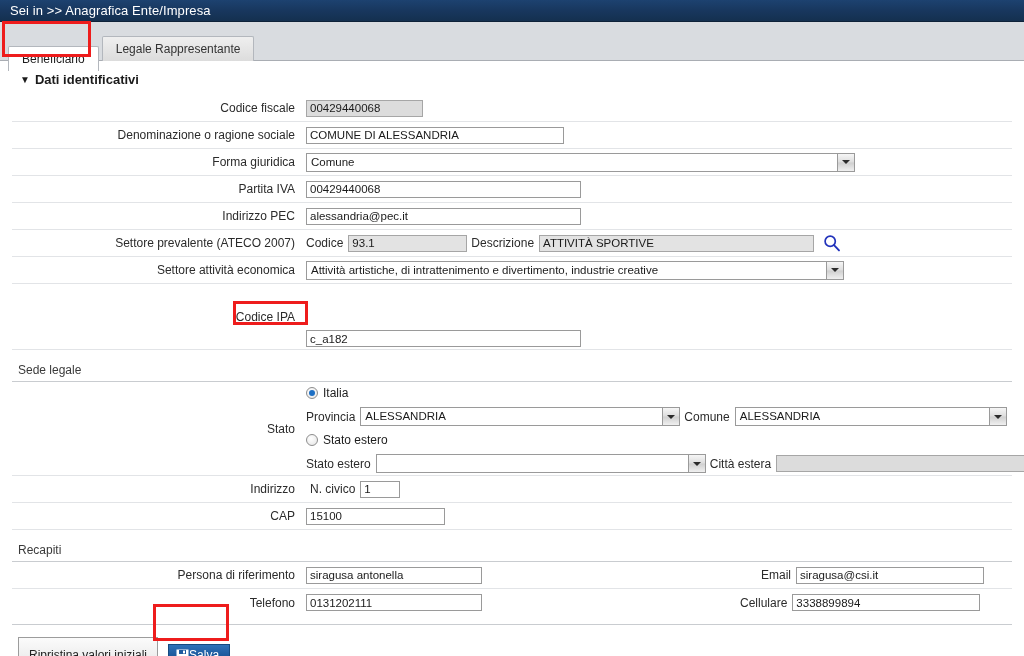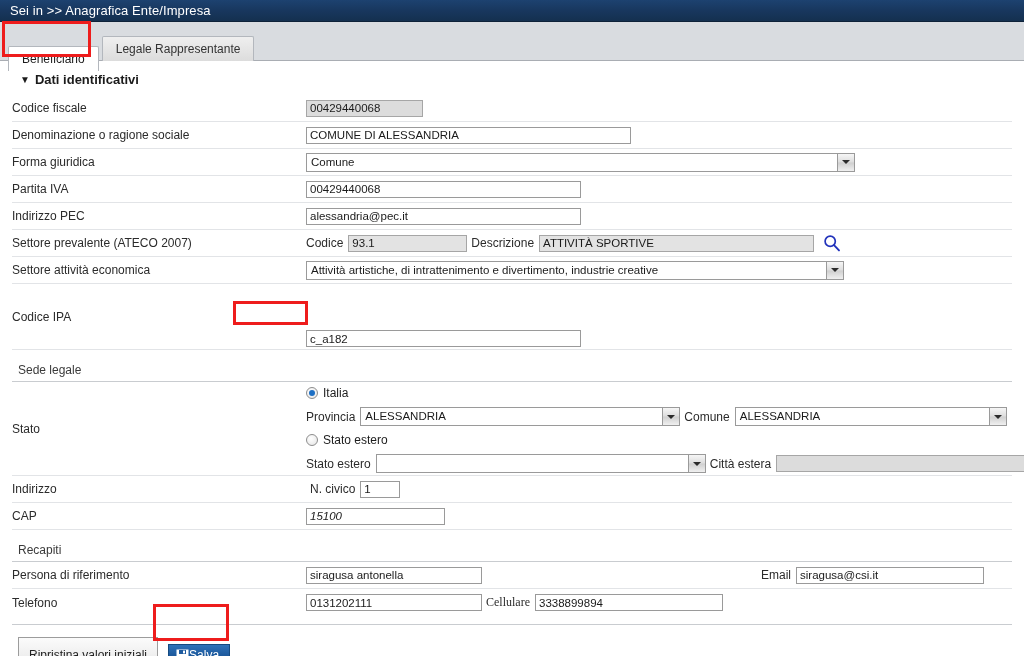--- a/index.html
+++ b/index.html
@@ -107,21 +107,21 @@
     display: flex;
     align-items: center;
     min-height: 27px;
     border-bottom: 1px solid #e2e4e7;
     padding: 2px 0;
   }
   .row.noline { border-bottom: none; }
 
   .lbl {
     width: 294px;
-    text-align: left;
+    text-align: right;
     padding-right: 11px;
     font-size: 12px;
     color: #2b2b2b;
     flex: none;
     line-height: 16px;
   }
   .fields { display: flex; align-items: center; flex: 1; min-width: 0; gap: 0; }
 
   
   input.txt, .fakeinput {
@@ -139,30 +139,30 @@
     background: #dcdcdc;
     border: 1px solid #a6a6a6;
     color: #1a1a1a;
   }
   input.txt.ro2 {
     background: #e3e3e3;
     border: 1px solid #a6a6a6;
   }
 
   .w-cf       { width: 117px; }
-  .w-denom    { width: 325px; }
+  .w-denom    { width: 258px; }
   .w-piva     { width: 275px; }
   .w-pec      { width: 275px; }
   .w-ipa      { width: 275px; margin-top: 44px; }
   .w-ateco-cod{ width: 119px; }
   .w-ateco-des{ width: 275px; }
   .w-citta    { width: 340px; }
   .w-indir    { width: 545px; }
   .w-civ      { width: 40px; }
-  .w-cap      { width: 139px; font-style: italic; }
+  .w-cap      { width: 139px; }
   .w-ref      { width: 176px; }
   .w-mail     { width: 188px; }
 
   
   .select {
     display: inline-flex;
     align-items: stretch;
     height: 19px;
     border: 1px solid #9a9a9a;
     background: #ffffff;
@@ -423,21 +423,21 @@
       <input class="txt w-ref" type="text" value="siragusa antonella" style="">
       <span class="inline-lbl" style="margin-left:275px;">Email</span>
       <input class="txt w-mail" type="text" value="siragusa@csi.it" style="">
     </div>
   </div>
 
   <div class="row noline">
     <div class="lbl">Telefono</div>
     <div class="fields">
       <input class="txt w-ref" type="text" value="0131202111" style="">
-      <span class="inline-lbl" style="font-family:Liberation Serif, serif;">Cellulare</span>
+      <span class="inline-lbl" style="margin-left:254px;">Cellulare</span>
       <input class="txt w-mail" type="text" value="3338899894" style="">
     </div>
   </div>
 
   <div class="footer">
     <button class="btn-grey">Ripristina valori iniziali</button>
     <button class="btn-blue">
       <span class="floppy">
         <svg width="13" height="13" viewBox="0 0 13 13">
           <rect x="0.5" y="0.5" width="12" height="12" fill="#ffffff"></rect>

